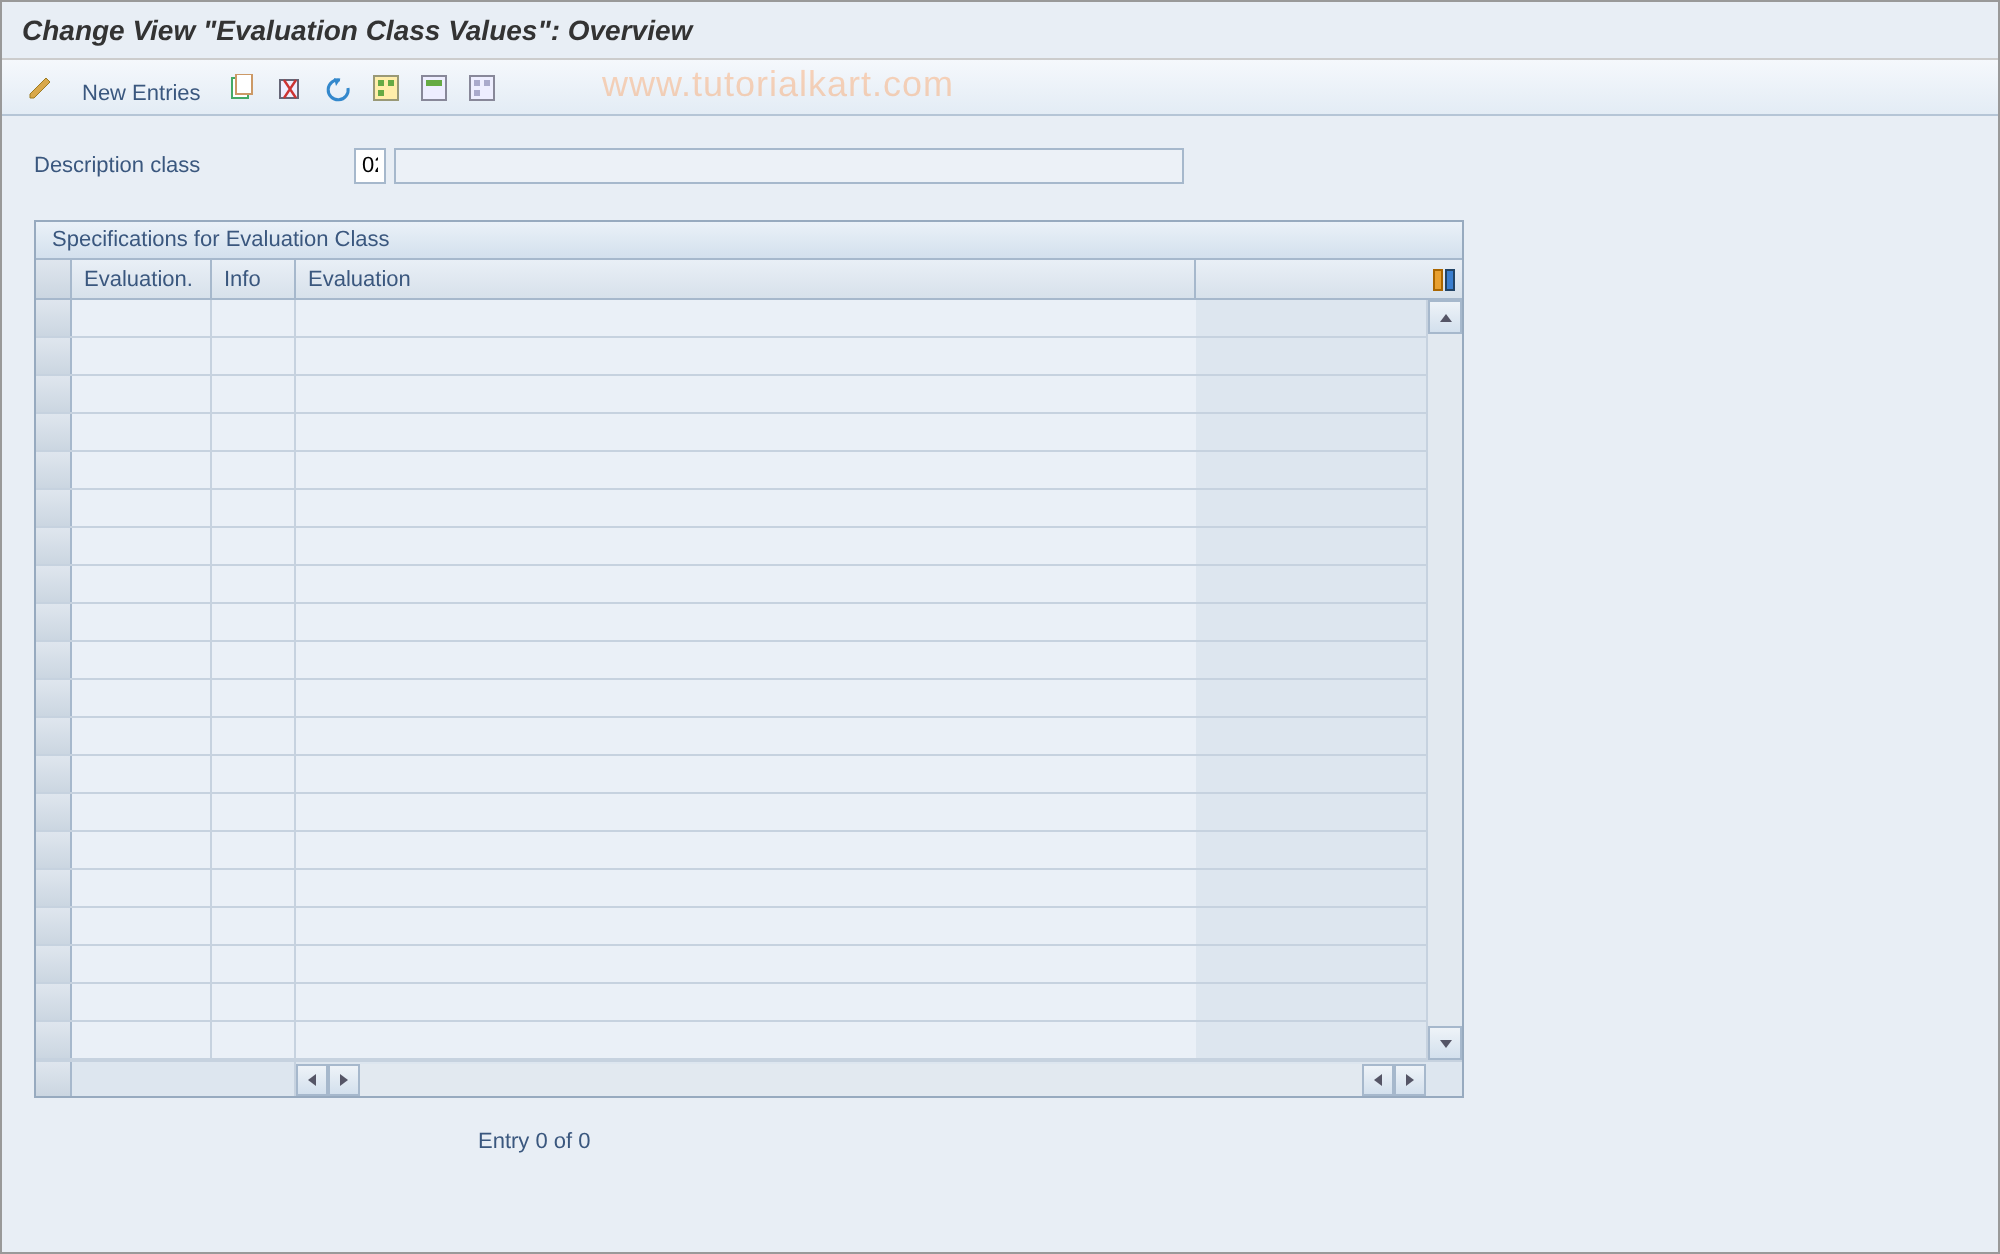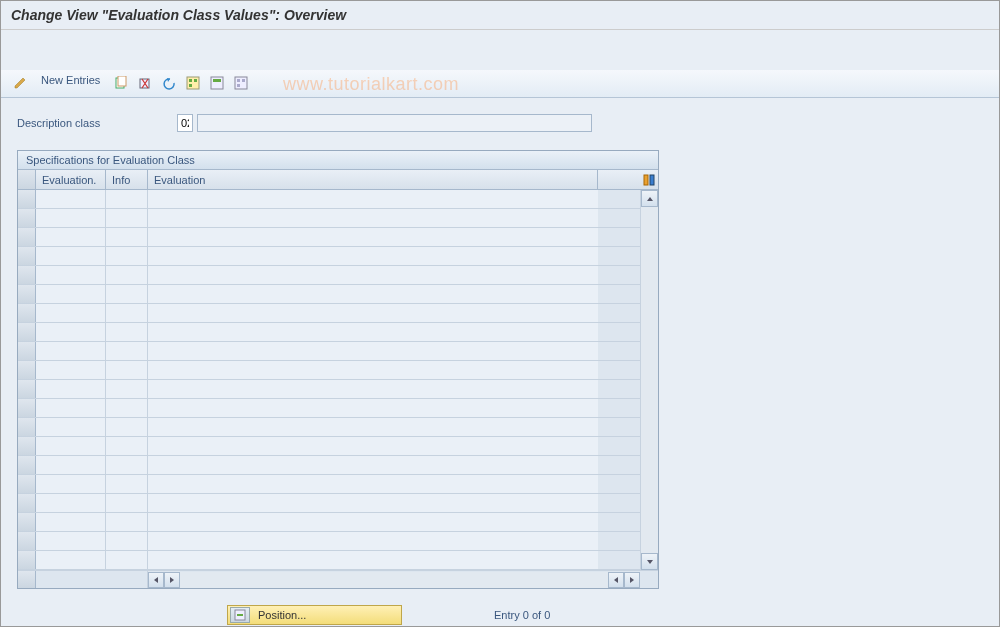--- a/index.html
+++ b/index.html
@@ -24,37 +24,36 @@
     .title-underline {
       height: 1px;
       background: #ccc;
       margin: 2px 0 0 0;
     }
     .toolbar {
       background: linear-gradient(#f5f8fc, #e3ecf5);
       border-bottom: 1px solid #b5c5d6;
       padding: 4px 10px;
       display: flex;
-      align-items: flex-start;
+      align-items: flex-end;
       gap: 6px;
       height: 28px;
       position: relative;
-      margin-top: 40px;
     }
     .toolbar .icon-btn {
       width: 18px;
       height: 18px;
       display: inline-flex;
       align-items: center;
       justify-content: center;
       cursor: pointer;
     }
     .toolbar .watermark {
       position: absolute;
-      left: 282px;
+      left: 300px;
       font-size: 18px;
       color: rgba(255,140,60,0.35);
       font-weight: normal;
       letter-spacing: 0.5px;
     }
     .content {
       padding: 10px 16px;
     }
     .field-row {
       display: flex;
@@ -77,21 +76,21 @@
     .field-input-long {
       width: 395px;
       height: 18px;
       border: 1px solid #a6b8cc;
       background: #ecf1f7;
       font-size: 11px;
       margin-left: 4px;
     }
     .table-panel {
       border: 1px solid #97aabf;
-      width: 642px;
+      width: 715px;
       background: #dde6ef;
       box-shadow: inset 1px 1px 0 #fff;
     }
     .panel-title {
       background: linear-gradient(#eaf1f8, #d3e0ed);
       border-bottom: 1px solid #a6b8cc;
       padding: 3px 8px;
       color: #3a577e;
       font-size: 11px;
       text-align: left;
@@ -444,24 +443,15 @@
             <svg width="8" height="8">
               <path d="M2 1 L6 4 L2 7 Z" fill="#556"></path>
             </svg>
           </div>
         <div style="width:18px"></div>
       </div>
     </div>
   </div>
 
   <div class="footer-row">
-    <div class="position-btn">
-      <span class="pin-icon">
-        <svg width="12" height="12">
-            <rect x="1" y="1" width="10" height="10" fill="#eef" stroke="#889"></rect>
-            <rect x="3" y="5" width="6" height="2" fill="#6a4"></rect>
-          </svg>
-      </span>
-      <span>Position...</span>
-    </div>
     <span class="entry-text">Entry 0 of 0</span>
   </div>
 </div>
 
 </body></html>

